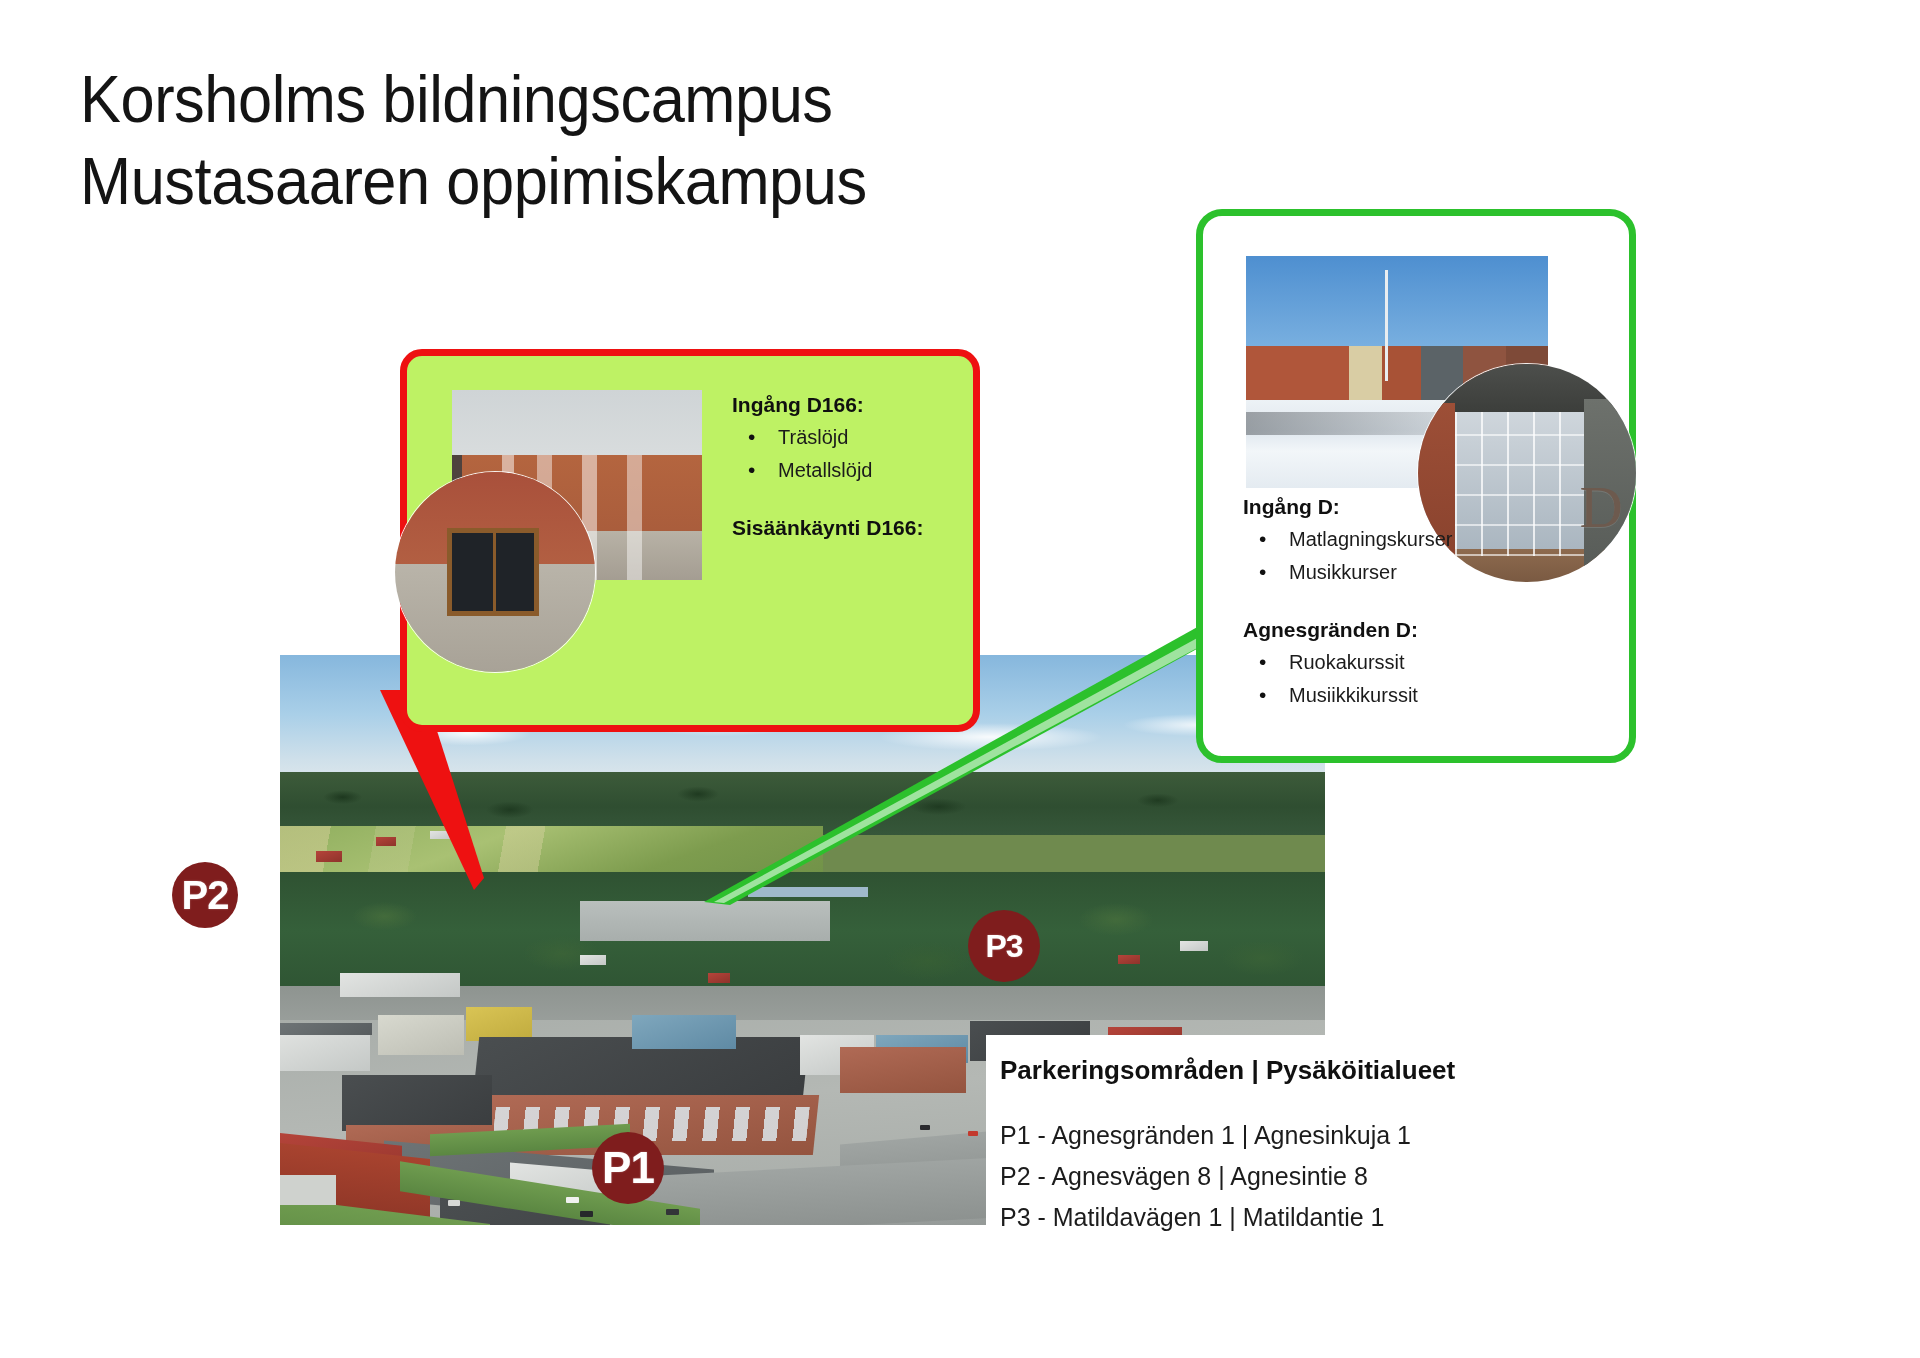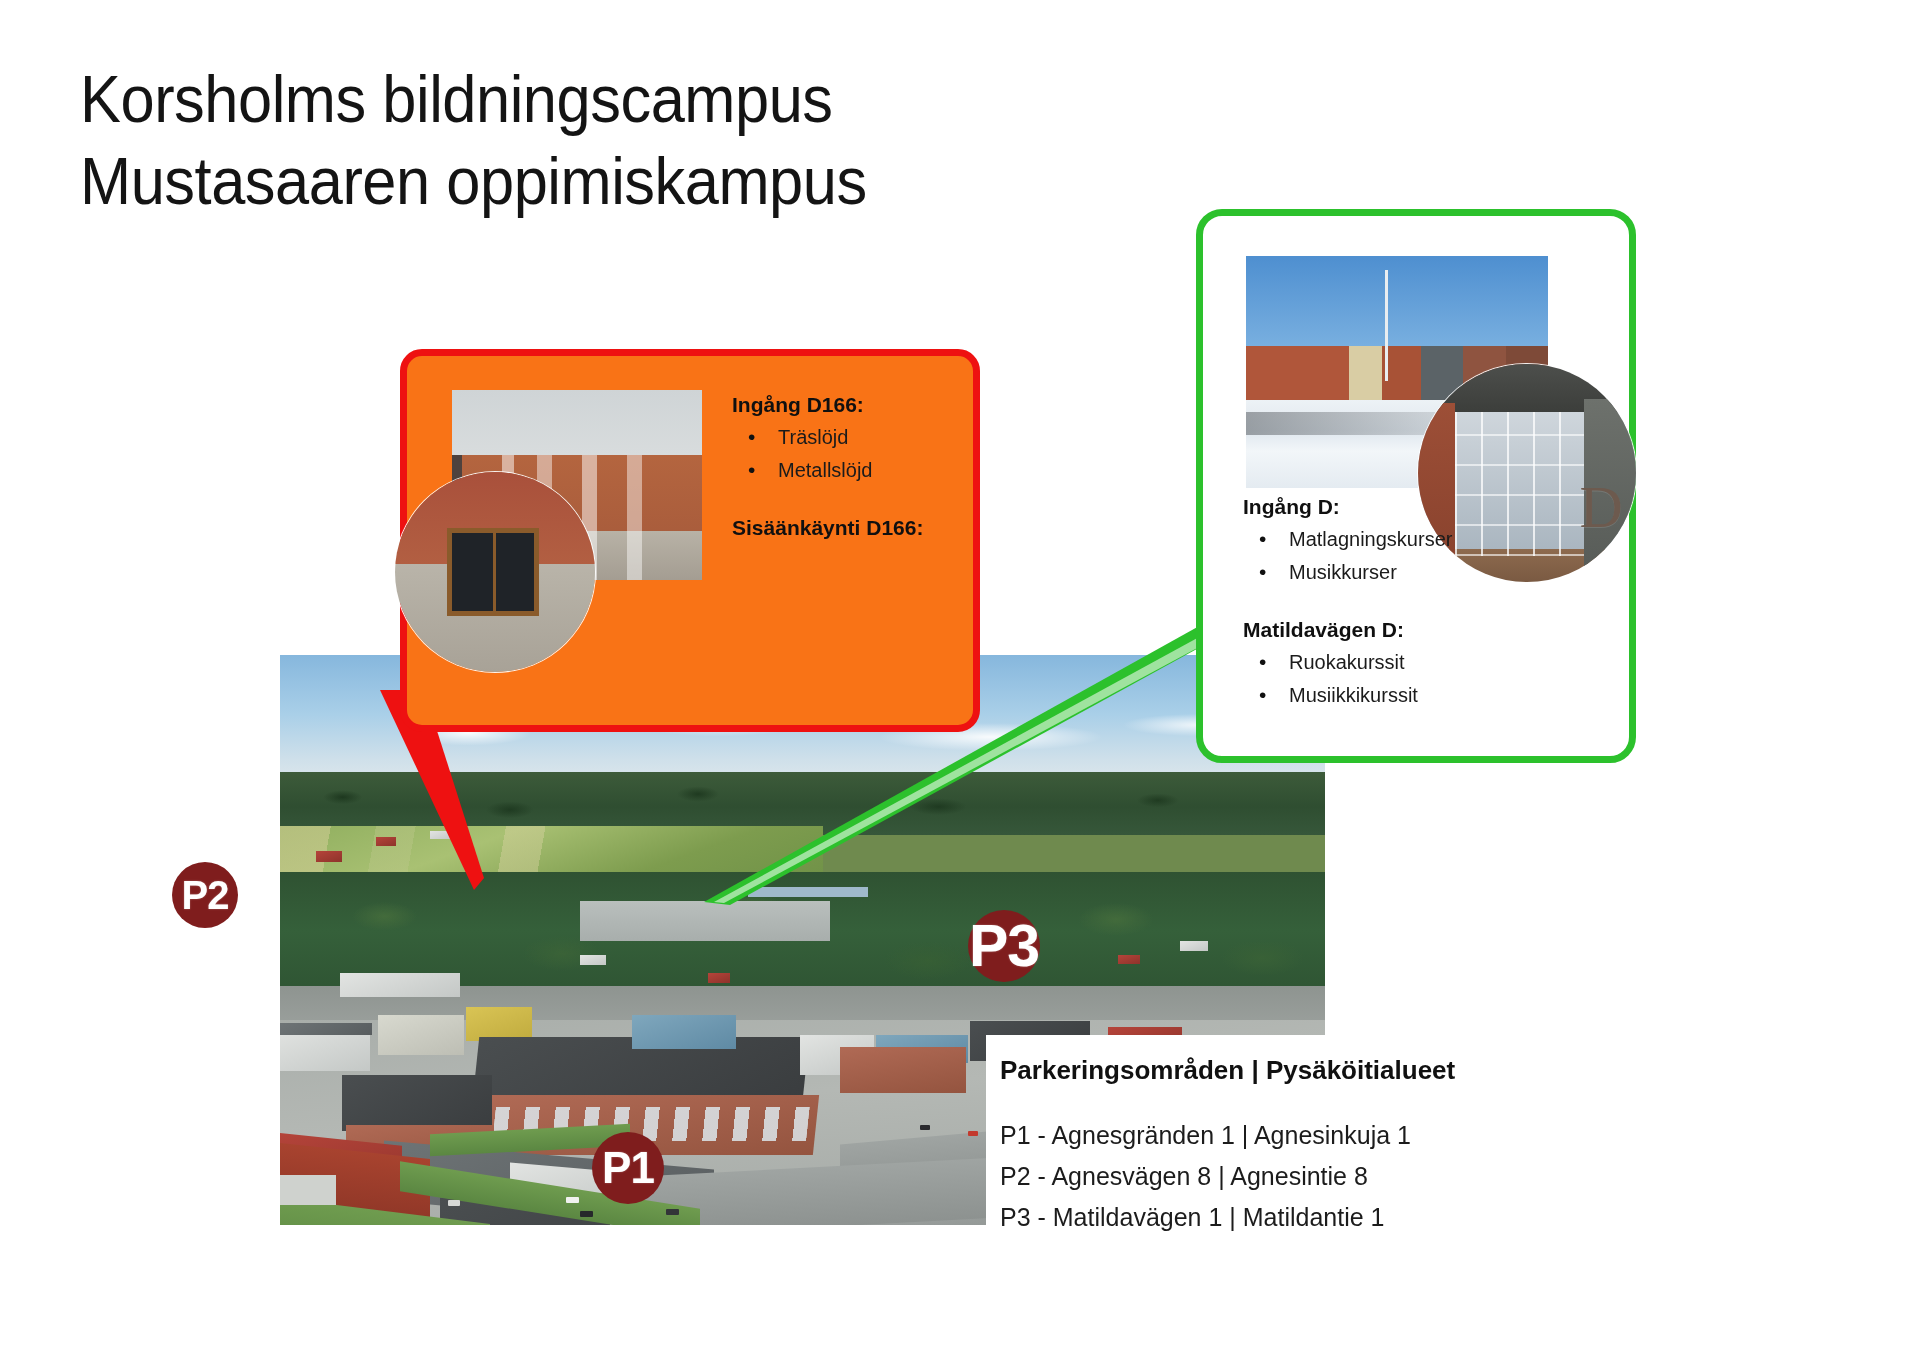--- a/index.html
+++ b/index.html
@@ -104,27 +104,27 @@
   .pmark {
     position:absolute; border-radius:50%;
     background:#7f1d1d; color:#ffffff;
     display:flex; align-items:center; justify-content:center;
     font-family:"Liberation Sans", sans-serif;
     font-weight:700; letter-spacing:-1px;
     text-shadow:0 0 2px rgba(255,255,255,.35);
     z-index:25;
   }
   #pmark-p2 { left:172px; top:862px; width:66px; height:66px; font-size:40px; }
-  #pmark-p3 { left:968px; top:910px; width:72px; height:72px; font-size:59px; }
+  #pmark-p3 { left:968px; top:910px; width:72px; height:72px; font-size:32px; }
   #pmark-p1 { left:592px; top:1132px; width:72px; height:72px; font-size:44px; }
 
   
   #callout-red {
     position:absolute; left:400px; top:349px; width:580px; height:383px;
-    background:#f97316; border:7px solid #ee1111; border-radius:22px;
+    background:#bef264; border:7px solid #ee1111; border-radius:22px;
     z-index:30;
   }
   .red-tail-svg { position:absolute; left:380px; top:690px; width:240px; height:240px; z-index:29; }
   .green-tail-svg { position:absolute; left:690px; top:620px; width:560px; height:290px; z-index:28; }
 
   .co-inner { position:relative; width:100%; height:100%; }
   .photo-red {
     position:absolute; left:45px; top:34px; width:250px; height:190px;
     background: linear-gradient(#cfd4d6 0%, #d8dcdd 34%, #b4653f 34%, #a3583a 100%);
     overflow:hidden;
@@ -378,21 +378,21 @@
         <div class="cg-D">D</div>
       </div>
 
       <div class="green-text">
         <div class="co-head">Ingång D:</div>
         <ul class="co-list">
           <li>Matlagningskurser</li>
           <li>Musikkurser</li>
         </ul>
         <div class="co-gap"></div>
-        <div class="co-head">Matildavägen D:</div>
+        <div class="co-head">Agnesgränden D:</div>
         <ul class="co-list">
           <li>Ruokakurssit</li>
           <li>Musiikkikurssit</li>
         </ul>
       </div>
     </div>
   </div>
 
   <div id="legend">
     <div class="legend-pad"></div>

